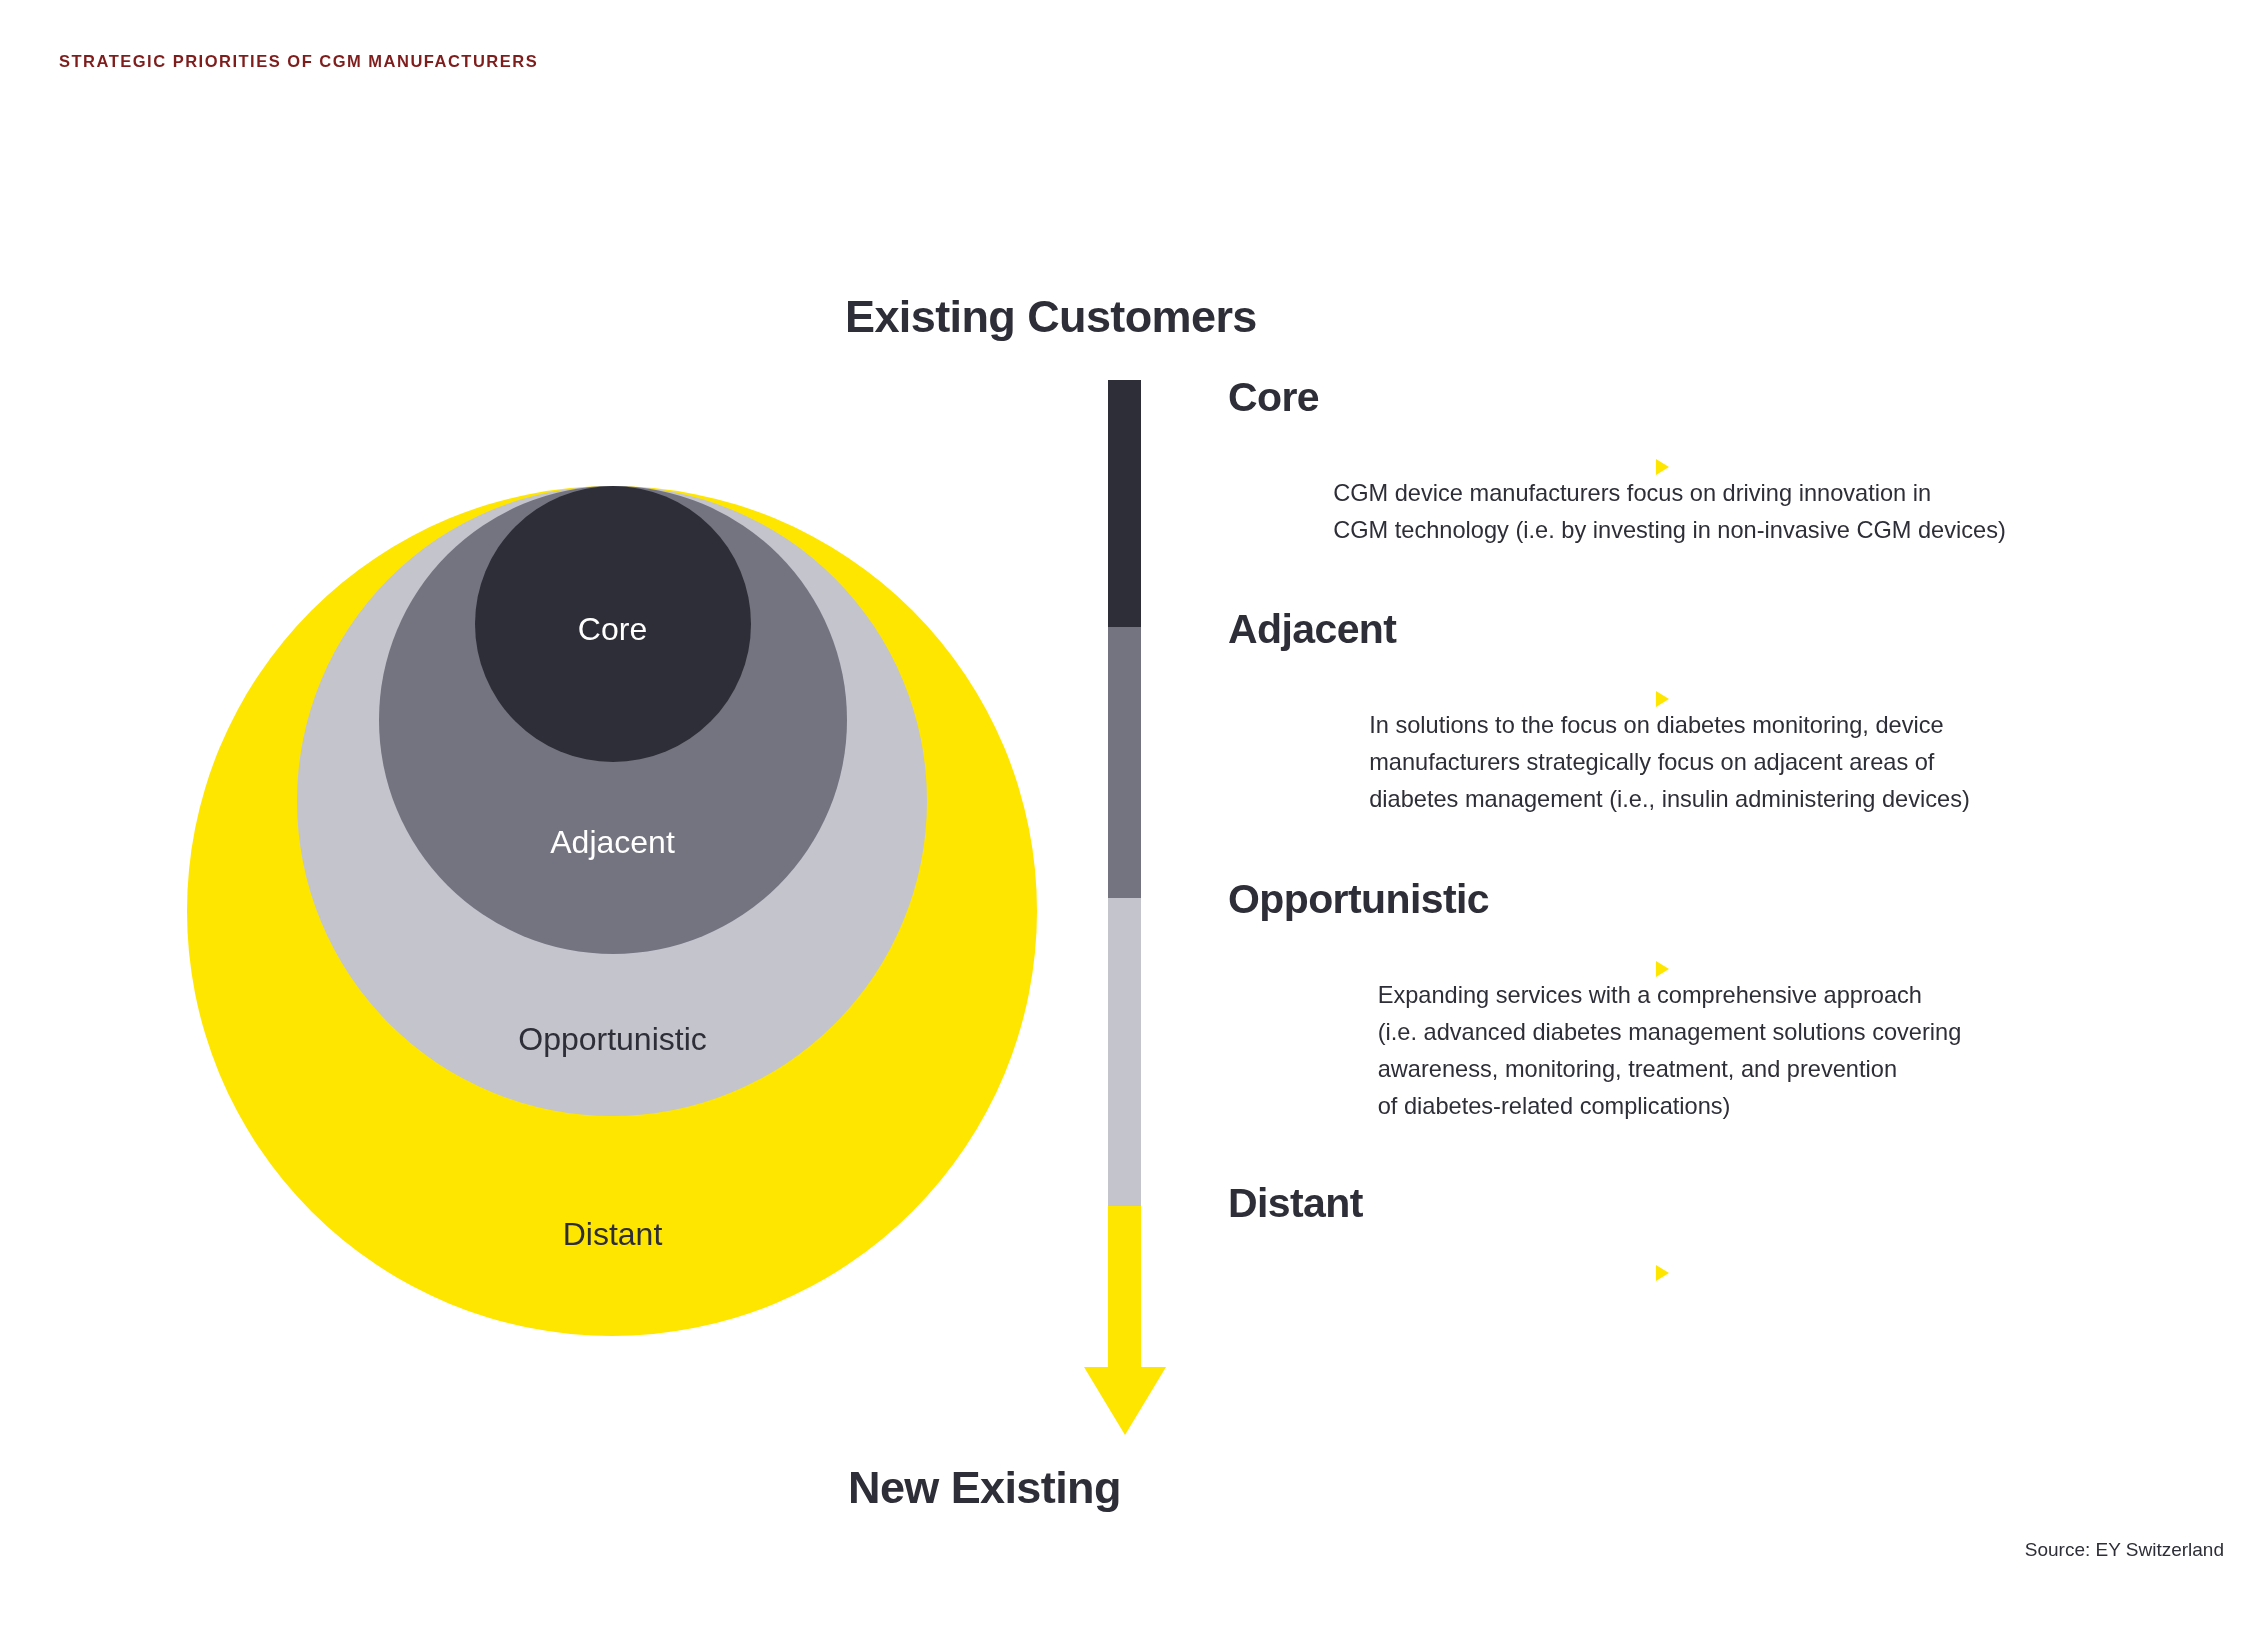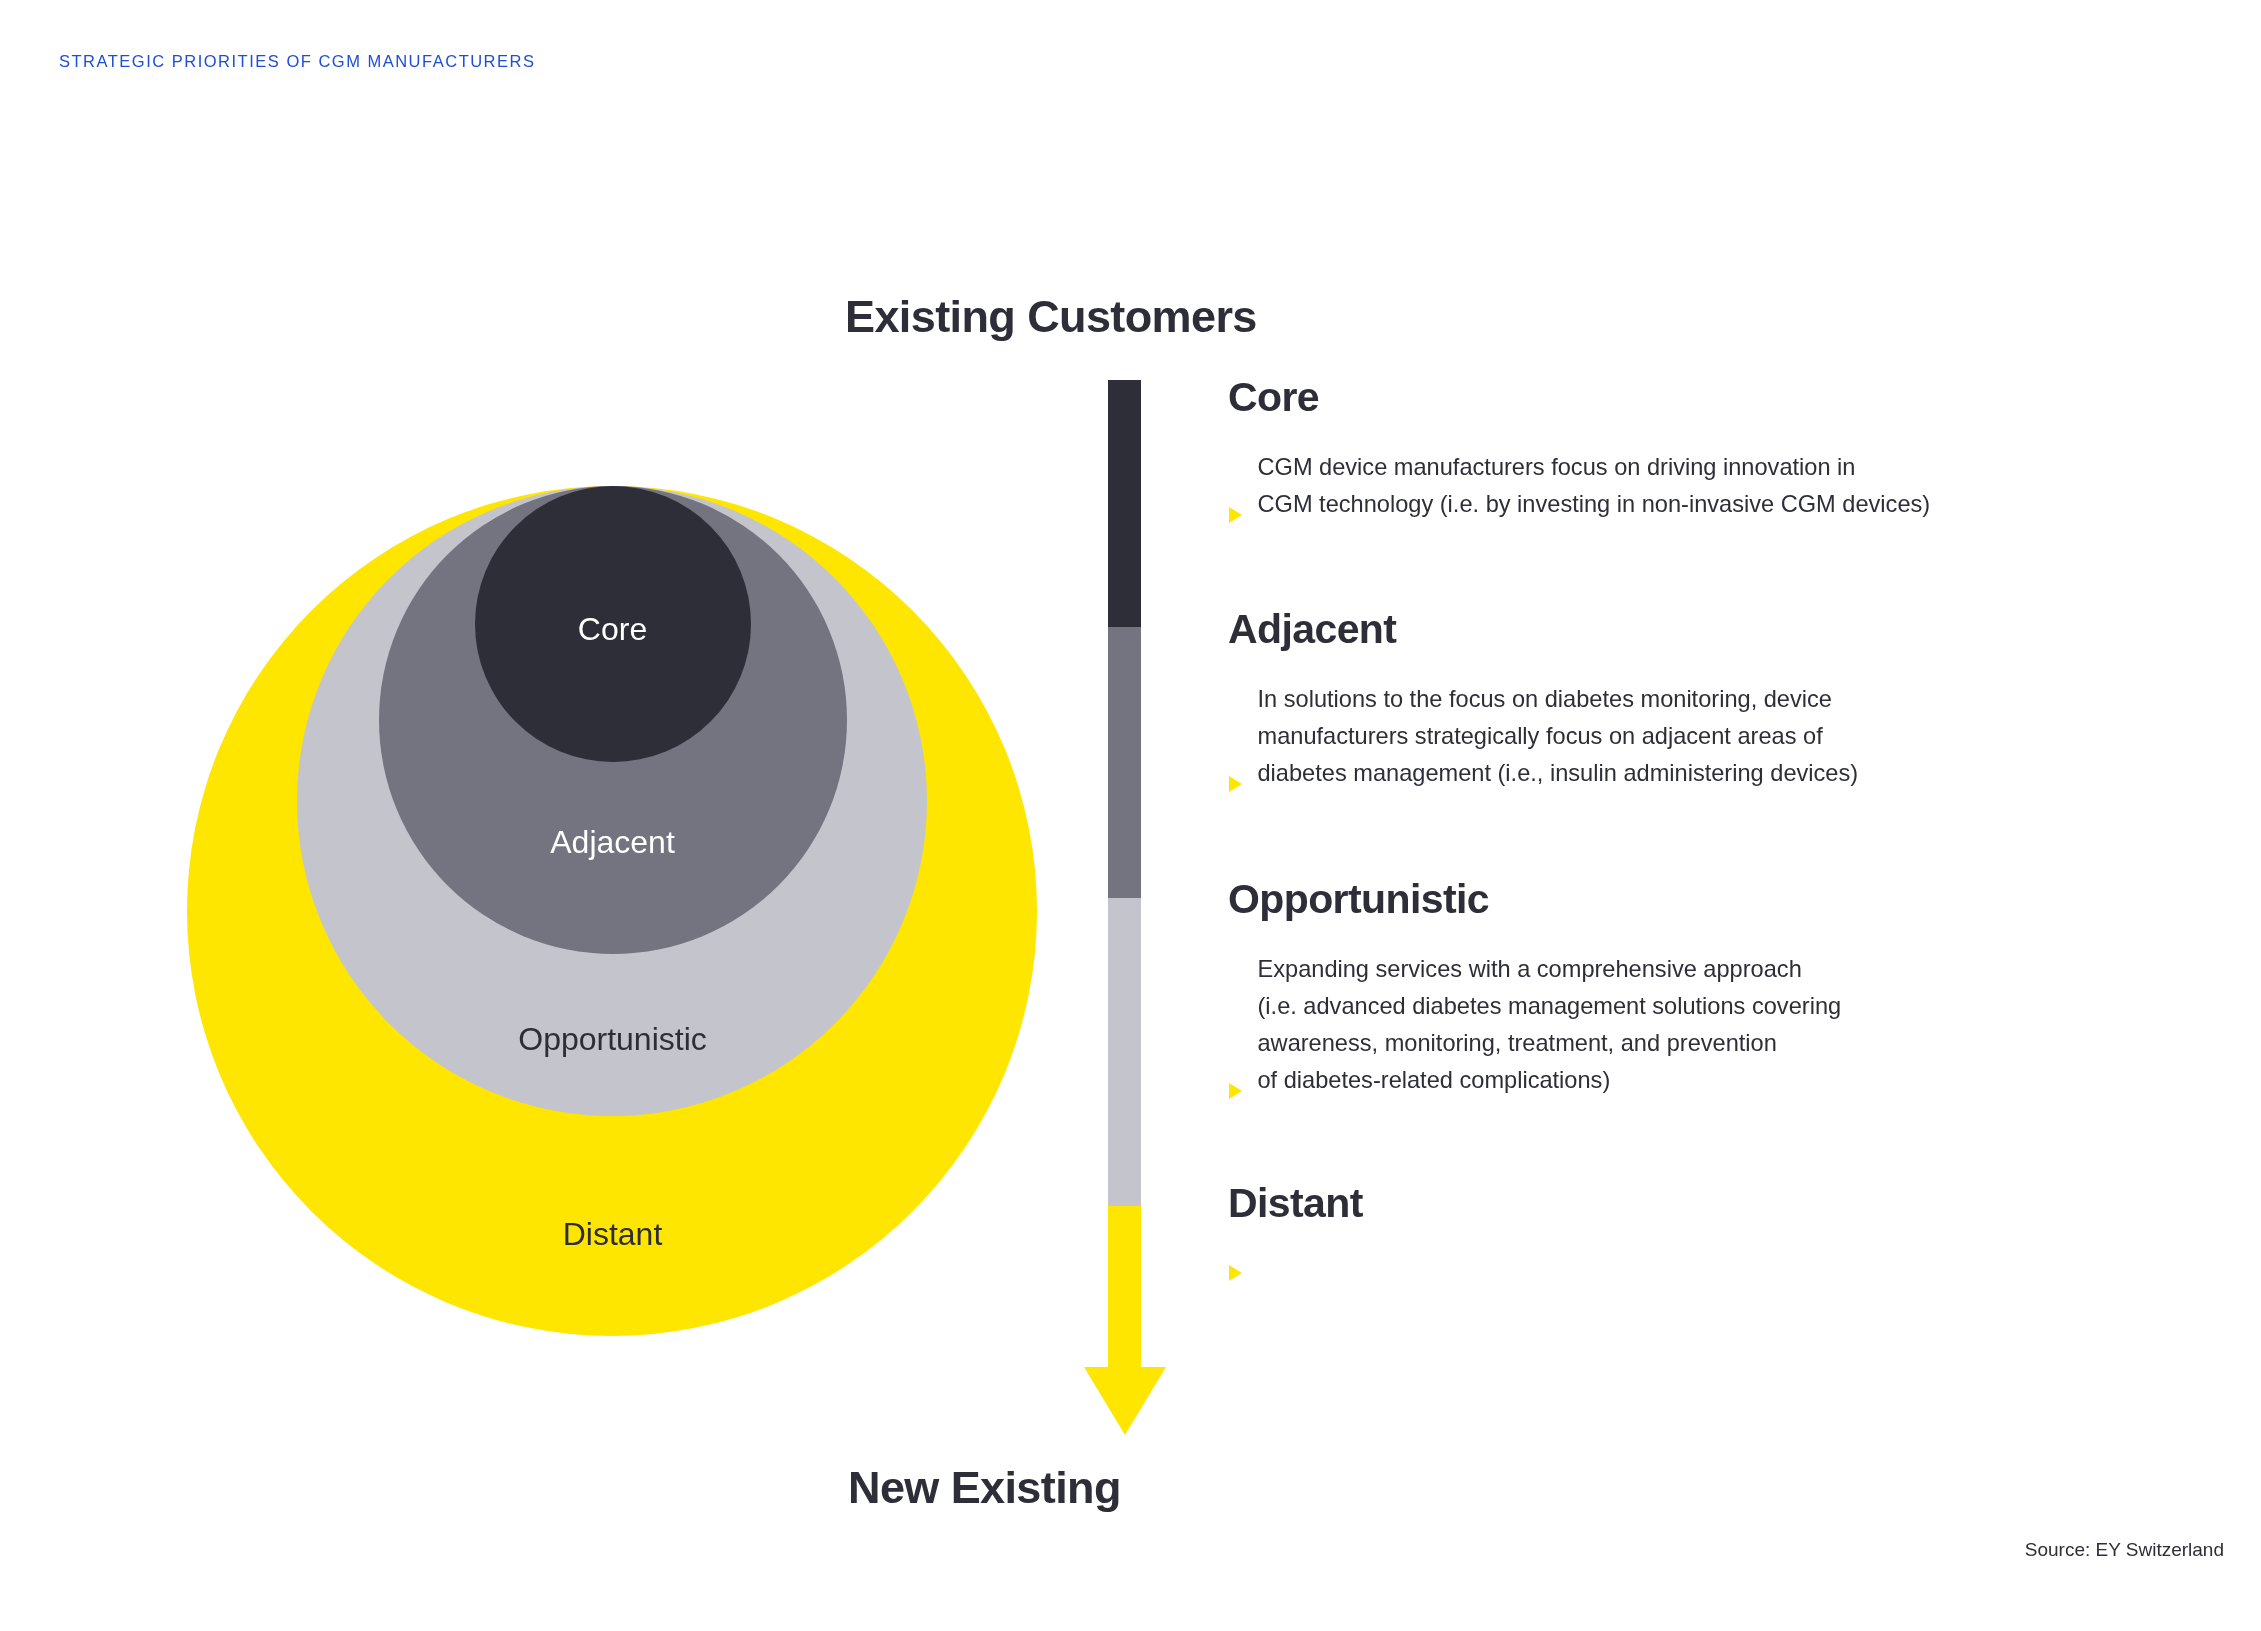--- a/index.html
+++ b/index.html
@@ -7,22 +7,22 @@
     position:relative;
     width:2261px;height:1632px;
     background:#ffffff;
     font-family:"Liberation Sans", sans-serif;
     color:#2E2E38;
     overflow:hidden;
   }
   .abs{position:absolute;}
   .eyebrow{
     left:59px;top:52px;
-    font-size:16.5px;font-weight:400;letter-spacing:1.5px;
-    color:#1d4ed8;
+    font-size:16.5px;font-weight:700;letter-spacing:1.5px;
+    color:#7f1d1d;
   }
   .title{
     left:57px;top:86px;
     font-size:39px;line-height:54px;font-weight:400;letter-spacing:-0.3px;
     color:#2E2E38;white-space:pre-line;
   }
   .big-label{
     font-size:45px;font-weight:700;letter-spacing:-0.6px;
     width:589px;text-align:left;color:#2E2E38;
   }
@@ -61,21 +61,21 @@
   .section{left:1228px;width:883px;}
   .sec-core{top:372px;}
   .sec-adjacent{top:604px;}
   .sec-opportunistic{top:874px;}
   .sec-distant{top:1178px;}
   .section h2{
     margin:0 0 26px 0;
     font-size:41px;line-height:51px;font-weight:700;letter-spacing:-0.6px;
     color:#2E2E38;
   }
-  .bullet-row{display:flex;align-items:flex-end;}
+  .bullet-row{display:flex;align-items:center;flex-direction:column;}
   .bullet-marker{
     flex:0 0 auto;
     width:0;height:0;margin:10px 15.3px 0 1.2px;
     border-top:8.2px solid transparent;
     border-bottom:8.2px solid transparent;
     border-left:13px solid #FFE600;
   }
   .bullet-text{
     font-size:23.6px;line-height:37px;font-weight:400;
     color:#2E2E38;white-space:pre-line;

